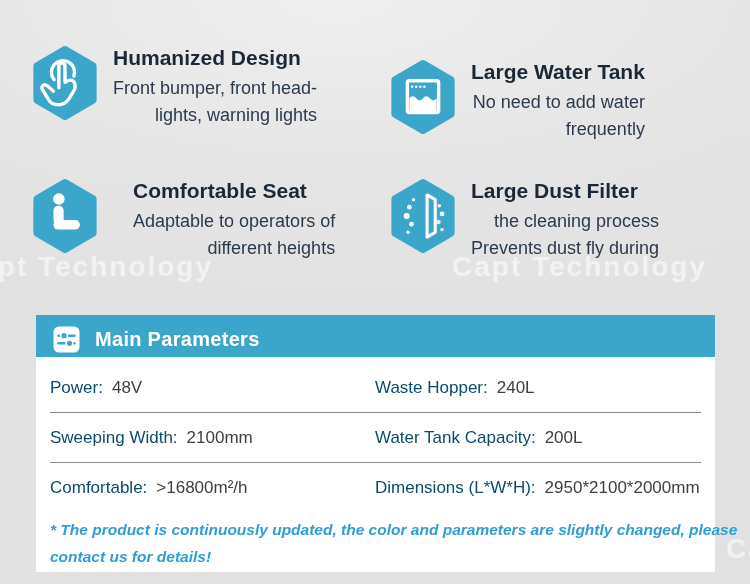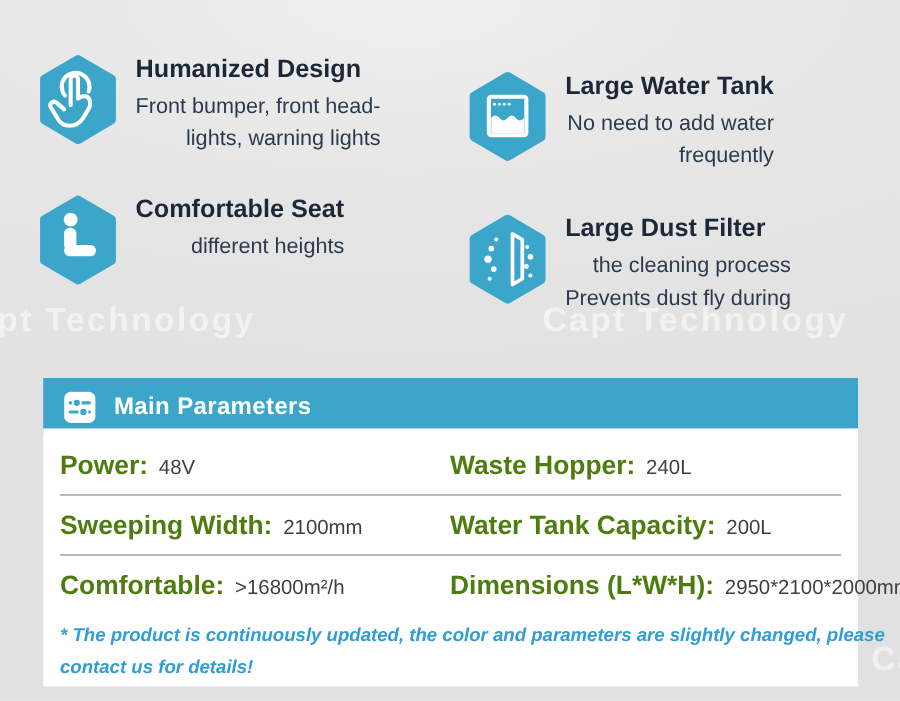--- a/index.html
+++ b/index.html
@@ -38,21 +38,21 @@
     position:absolute;left:36px;top:357px;width:679px;height:215px;
     background:#ffffff;box-sizing:border-box;padding-top:6px;
   }
   .prow{
     display:flex;align-items:center;height:50px;margin:0 14px;box-sizing:border-box;
   }
   .prow.bordered{border-bottom:1px solid #8c8c8c;}
   .pcell{display:flex;align-items:baseline;}
   .pcell.left{flex:0 0 325px;}
   .pcell.right{flex:1;}
-  .plabel{font-size:22px;font-weight:700;color:#4d7c0f;white-space:nowrap;}
+  .plabel{font-size:17px;font-weight:400;color:#0c4a6e;white-space:nowrap;}
   .pvalue{font-size:17px;color:#3f3f3f;margin-left:9px;white-space:nowrap;}
   .note{
     margin:3px 14px 0 14px;color:#2f9ed5;font-style:italic;font-weight:700;
     font-size:15.5px;line-height:27px;
   }
   .note div{white-space:nowrap;}
 </style>
 </head>
 <body>
 
@@ -93,33 +93,34 @@
         </g>
       </svg>
     </div>
     <div class="ftext">
       <div class="ftitle">Large Water Tank</div>
       <div class="fdesc">No need to add water</div>
       <div class="fdesc">frequently</div>
     </div>
   </div>
 
-  <div class="feature" style="left:31px;top:161px;">
+  <div class="feature" style="left:31px;top:177px;gap:20px;">
     <div class="hex">
       <svg viewBox="0 0 100 110">
         <polygon points="50,6 91,30 91,80 50,104 9,80 9,30" fill="#3ba6c9" stroke="#3ba6c9" stroke-width="11" stroke-linejoin="round"></polygon>
         <g fill="#ffffff">
           <circle cx="41" cy="30" r="8.5"></circle>
           <rect x="33" y="40" width="15" height="28" rx="7"></rect>
           <rect x="33" y="61" width="39" height="14" rx="7"></rect>
         </g>
       </svg>
     </div>
     <div class="ftext">
       <div class="ftitle">Comfortable Seat</div>
+      <div class="fdesc">Adaptable to operators of</div>
       <div class="fdesc">different heights</div>
     </div>
   </div>
 
   <div class="feature" style="left:389px;top:177px;">
     <div class="hex">
       <svg viewBox="0 0 100 110">
         <polygon points="50,6 91,30 91,80 50,104 9,80 9,30" fill="#3ba6c9" stroke="#3ba6c9" stroke-width="11" stroke-linejoin="round"></polygon>
         <path d="M56 24 l12 7 v48 l-12 7 z" fill="none" stroke="#ffffff" stroke-width="4.5" stroke-linejoin="round"></path>
         <g fill="#ffffff">

